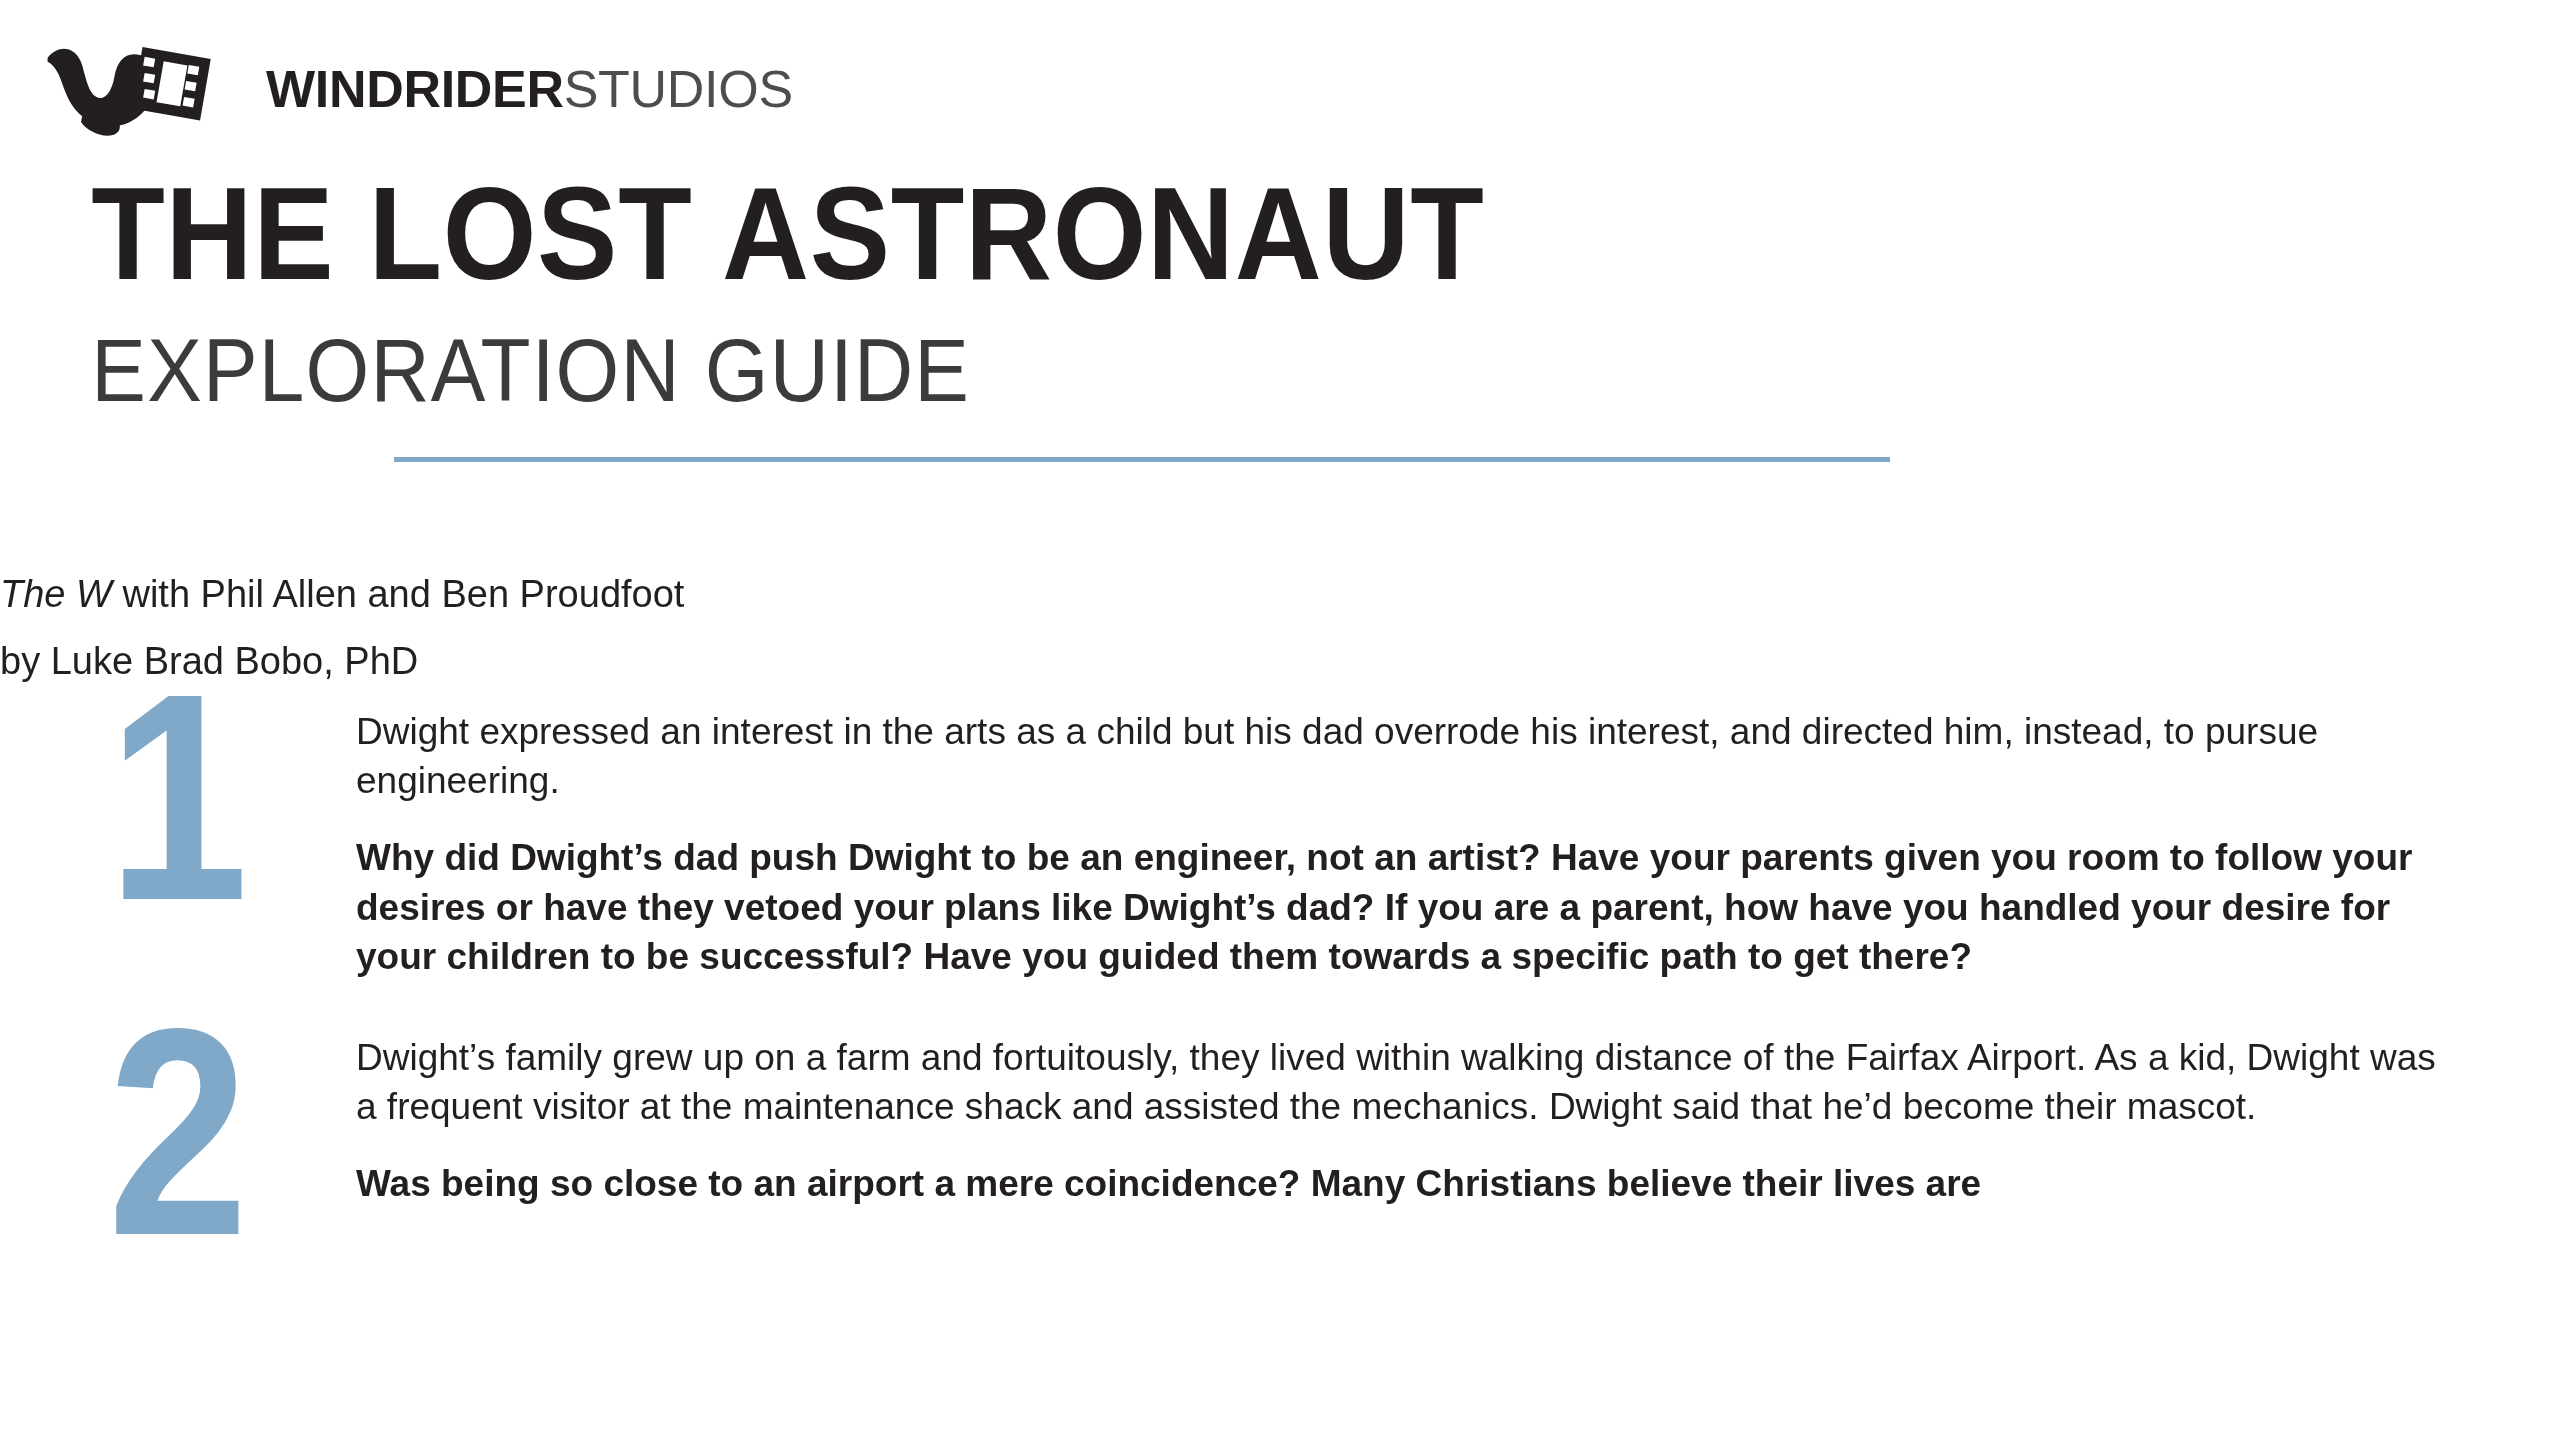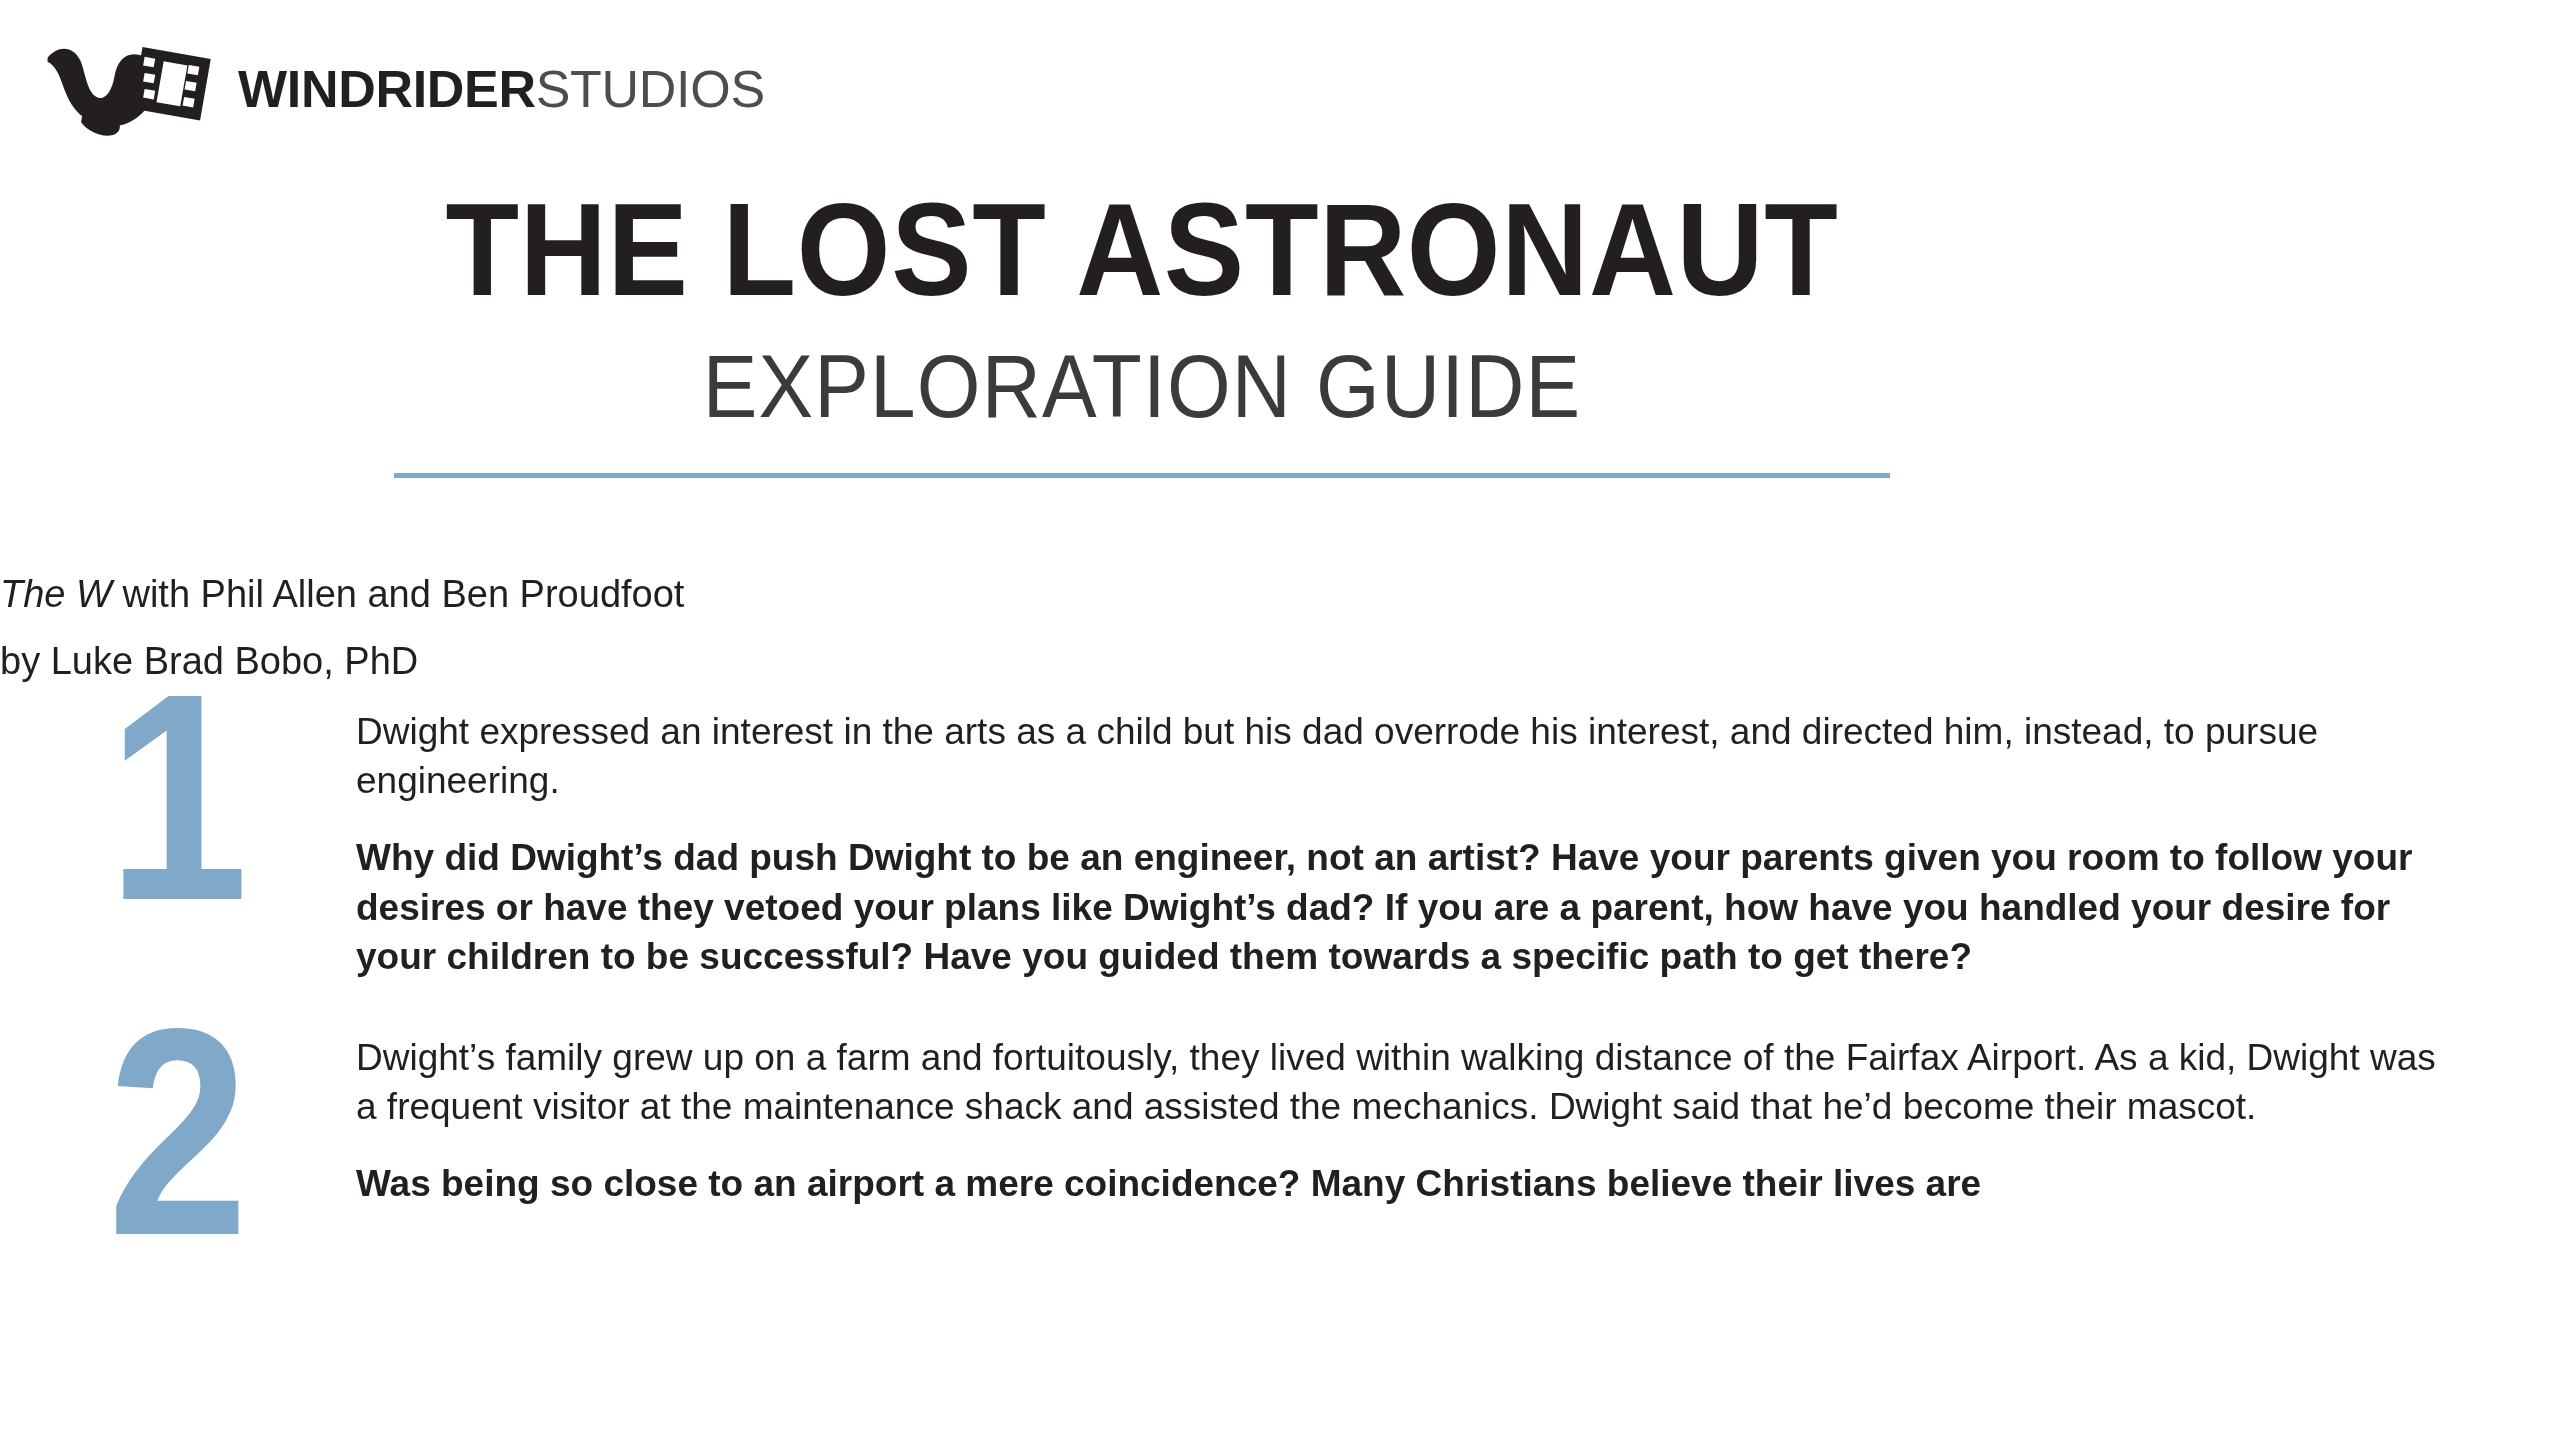--- a/index.html
+++ b/index.html
@@ -41,33 +41,34 @@
     font-family: "Liberation Sans", sans-serif;
     font-size: 52px;
     letter-spacing: -0.3px;
     line-height: 1;
     white-space: nowrap;
     margin-left: -4px;
   }
   .logo-text .bold {
     font-weight: 700;
     color: #231f20;
+    margin-left: 28px;
   }
   .logo-text .light {
     font-weight: 300;
     color: #4d4d4f;
   }
 
   
   .title-block {
     position: absolute;
     left: 0;
-    top: 184px;
+    top: 168px;
     width: 2284px;
-    text-align: center;
+    text-align: left;
   }
   .main-title {
     font-family: "Liberation Sans Narrow", "Liberation Sans", sans-serif;
     font-weight: 700;
     font-size: 131px;
     line-height: 1.0;
     letter-spacing: 0.7px;
     color: #231f20;
     transform: scaleX(0.92);
     margin: 0;

